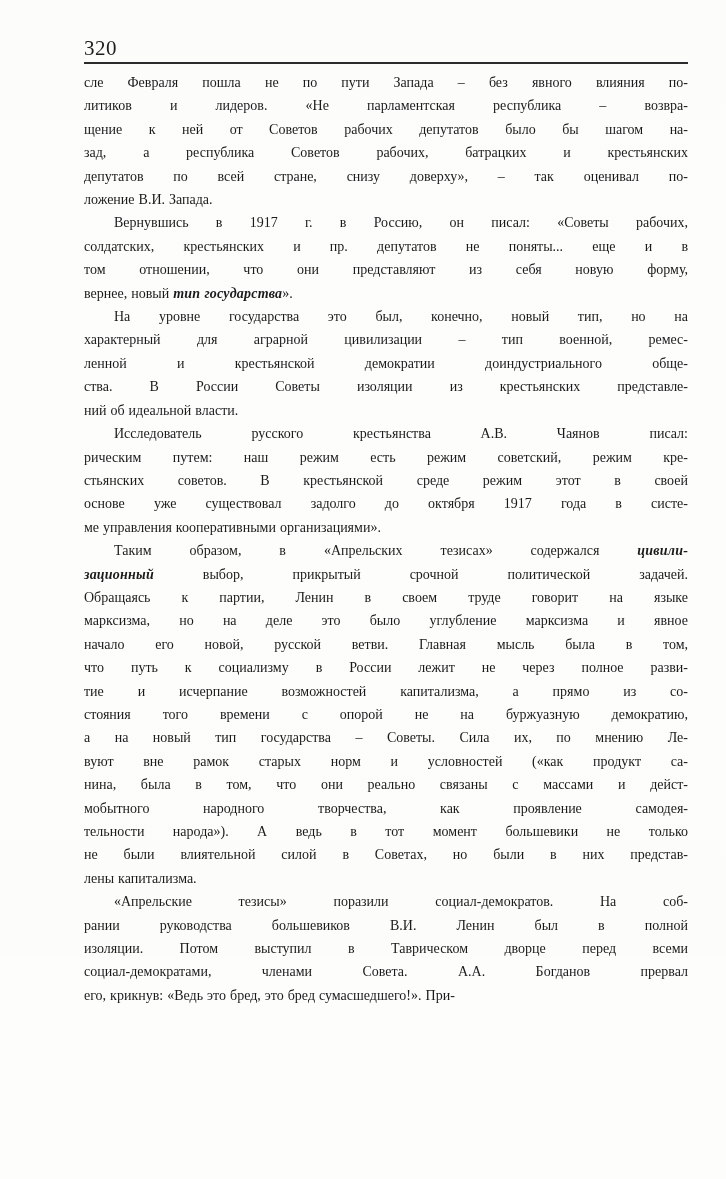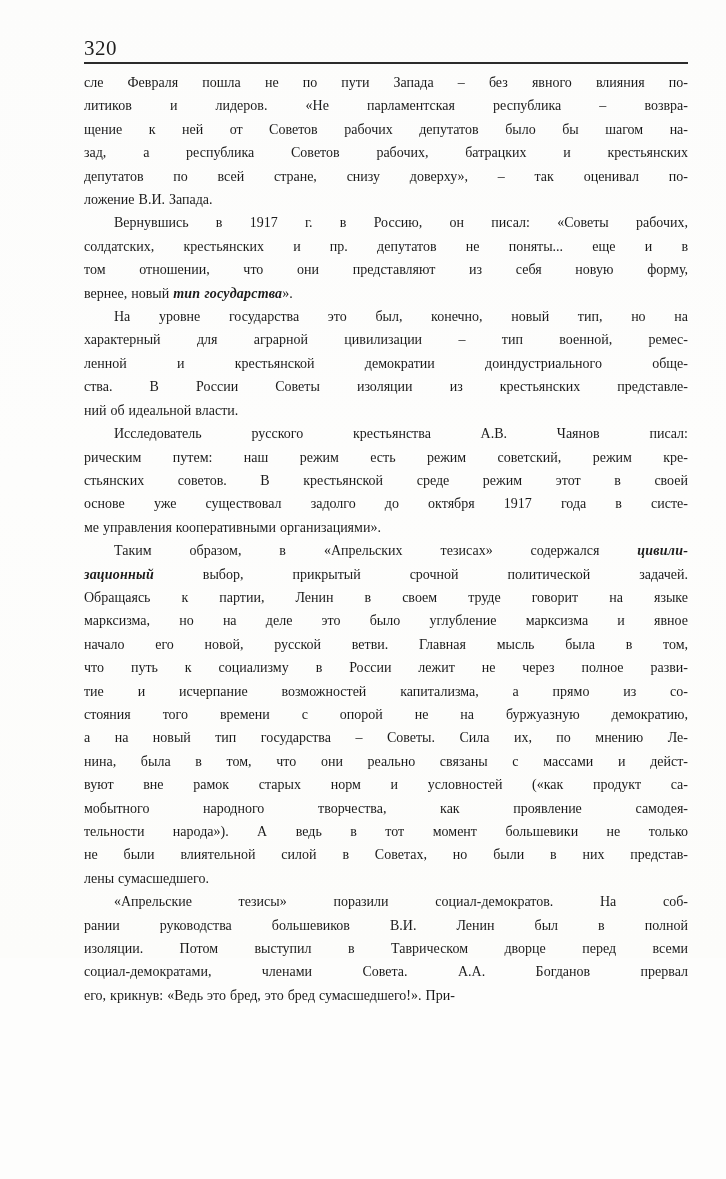--- a/index.html
+++ b/index.html
@@ -102,26 +102,26 @@
       <div class="paragraph">
         <div class="line indent">Таким образом, в «Апрельских тезисах» содержался <b><i>цивили-</i></b></div>
         <div class="line"><b><i>зационный</i></b> выбор, прикрытый срочной политической задачей.</div>
         <div class="line">Обращаясь к партии, Ленин в своем труде говорит на языке</div>
         <div class="line">марксизма, но на деле это было углубление марксизма и явное</div>
         <div class="line">начало его новой, русской ветви. Главная мысль была в том,</div>
         <div class="line">что путь к социализму в России лежит не через полное разви-</div>
         <div class="line">тие и исчерпание возможностей капитализма, а прямо из со-</div>
         <div class="line">стояния того времени с опорой не на буржуазную демократию,</div>
         <div class="line">а на новый тип государства – Советы. Сила их, по мнению Ле-</div>
+        <div class="line">вуют вне рамок старых норм и условностей («как продукт са-</div>
         <div class="line">нина, была в том, что они реально связаны с массами и дейст-</div>
-        <div class="line">вуют вне рамок старых норм и условностей («как продукт са-</div>
         <div class="line">мобытного народного творчества, как проявление самодея-</div>
         <div class="line">тельности народа»). А ведь в тот момент большевики не только</div>
         <div class="line">не были влиятельной силой в Советах, но были в них представ-</div>
-        <div class="line last">лены сумасшедшего.</div>
+        <div class="line last">лены капитализма.</div>
       </div>
       <div class="paragraph">
         <div class="line indent">«Апрельские тезисы» поразили социал-демократов. На соб-</div>
         <div class="line">рании руководства большевиков В.И. Ленин был в полной</div>
         <div class="line">изоляции. Потом выступил в Таврическом дворце перед всеми</div>
         <div class="line">социал-демократами, членами Совета. А.А. Богданов прервал</div>
         <div class="line last">его, крикнув: «Ведь это бред, это бред сумасшедшего!». При-</div>
       </div>
     </div>
 </div>

